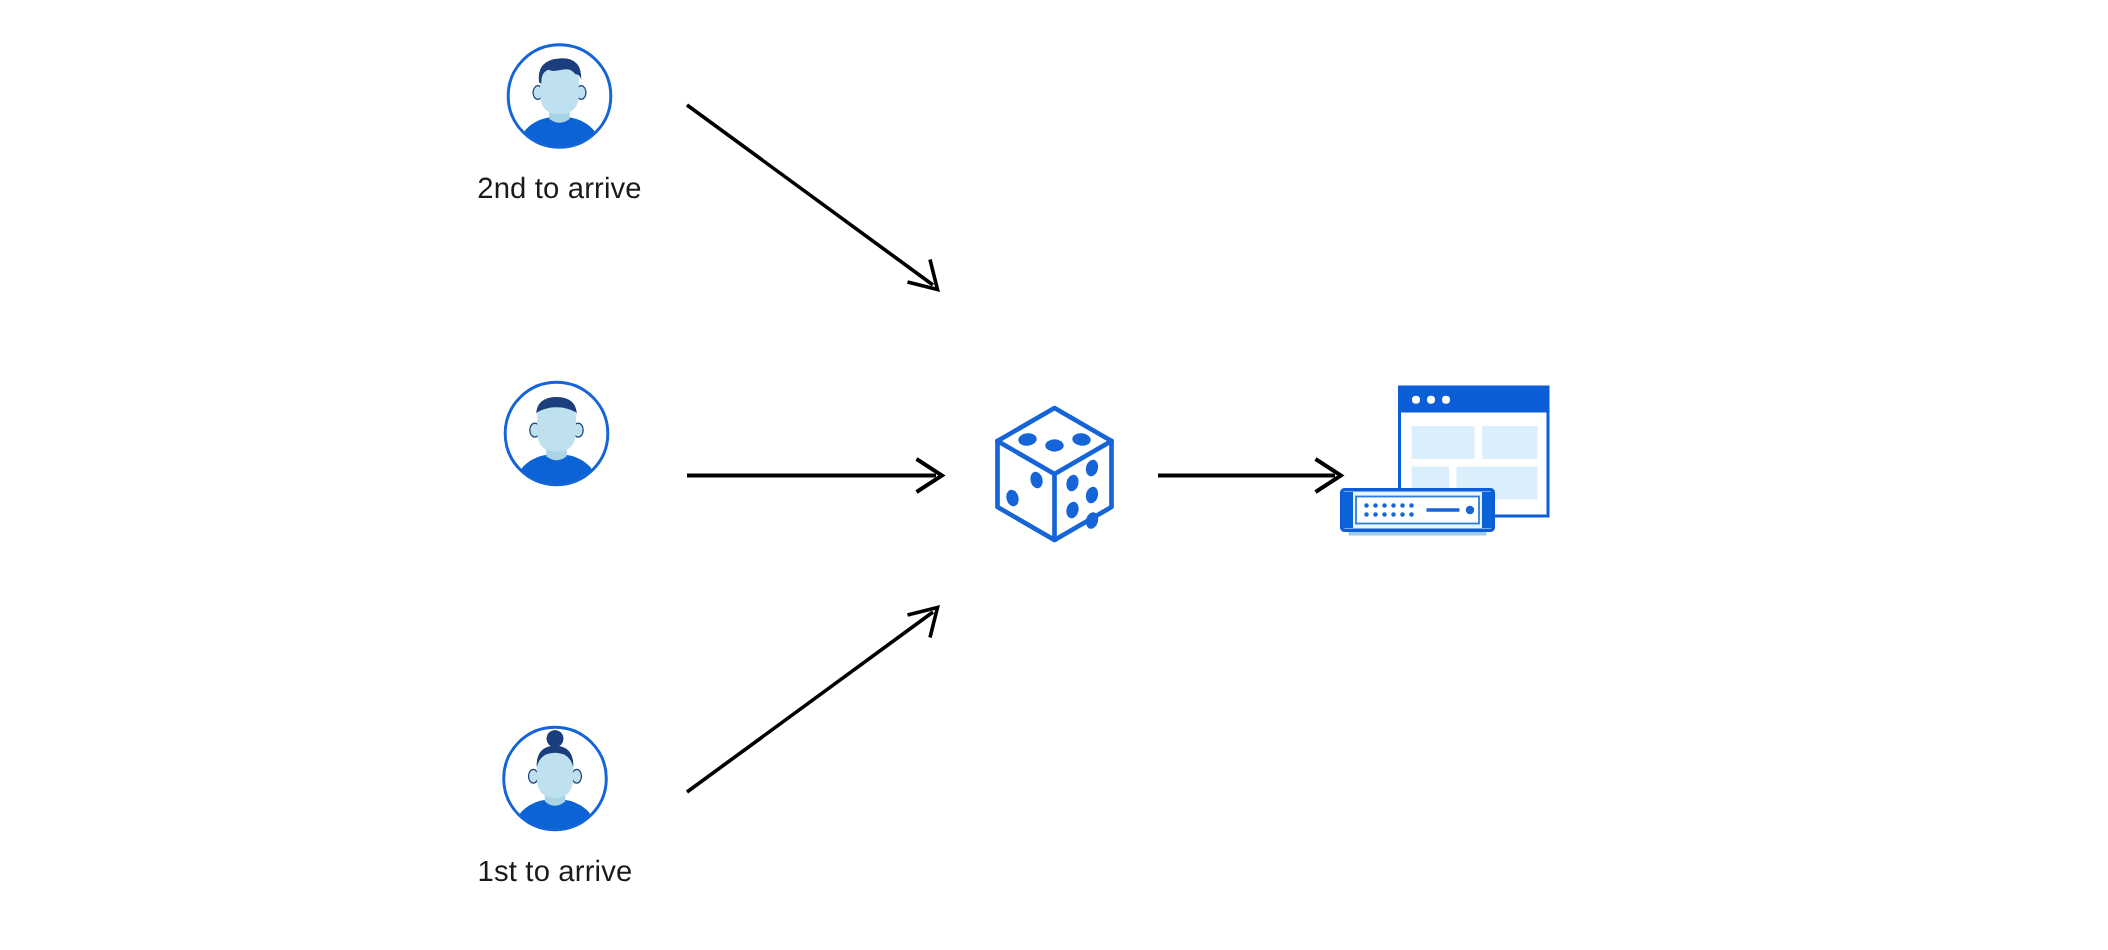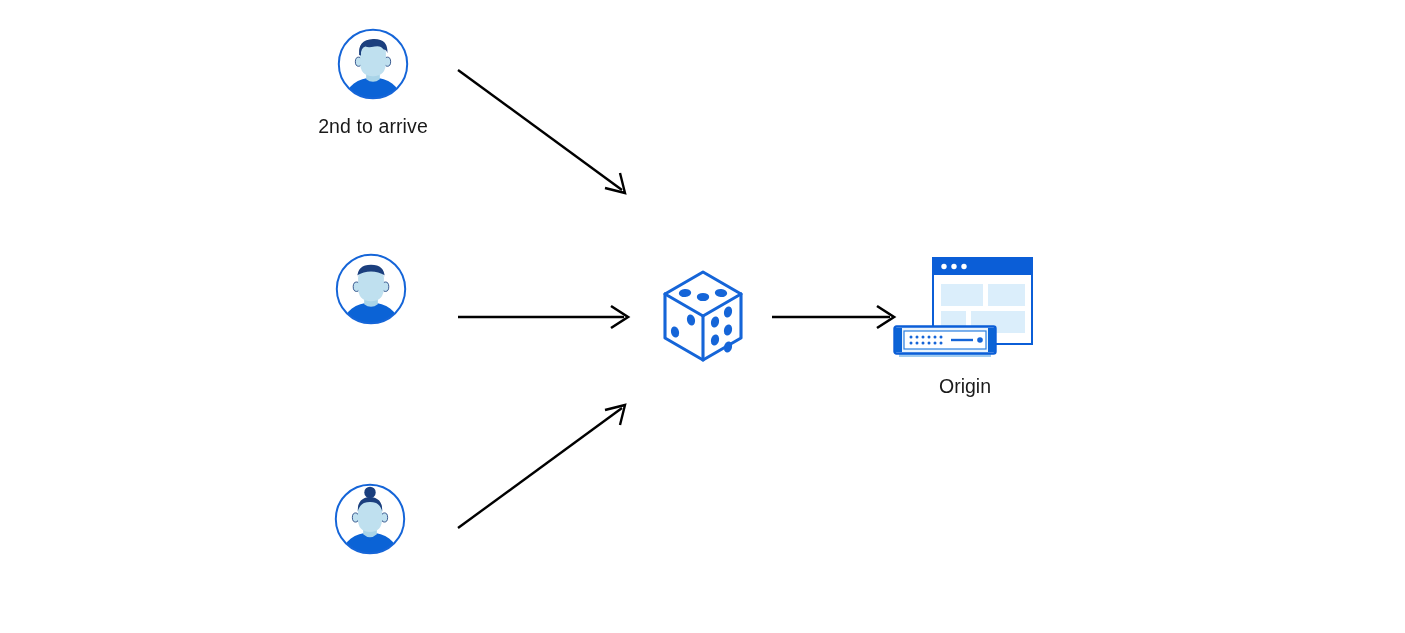--- a/index.html
+++ b/index.html
@@ -181,20 +181,21 @@
         <path d="M41 54 L41 70 Q50 78 59 70 L59 54 Z" fill="#a9d4e8"></path>
         <ellipse cx="31" cy="48" rx="4.2" ry="6" fill="#bfe0ef" stroke="#1b3f7e" stroke-width="1.1"></ellipse>
         <ellipse cx="69" cy="48" rx="4.2" ry="6" fill="#bfe0ef" stroke="#1b3f7e" stroke-width="1.1"></ellipse>
         <path d="M34 38 Q34 24 50 24 Q66 24 66 38 L66 49 Q66 67 50 67 Q34 67 34 49 Z" fill="#bfe0ef"></path>
 
         <circle cx="50" cy="15" r="7.5" fill="#1b3f7e"></circle>
         <path d="M34 40 Q33 22 50 21 Q67 22 66 40 Q64 32 58 29 Q50 26 42 29 Q36 32 34 40 Z" fill="#1b3f7e"></path>
       </g>
       <circle cx="50" cy="50" r="45" fill="none" stroke="#1565d8" stroke-width="2.6"></circle>
     </svg>
+    <span class="client-label">1st to arrive</span>
   </div>
 
   <div class="dice" style="left:658px; top:268px;">
     <svg width="90" height="96" viewBox="0 0 90 96" xmlns="http://www.w3.org/2000/svg">
       <g fill="none" stroke="#1565d8" stroke-width="3.1" stroke-linejoin="round" stroke-linecap="round">
 
         <path d="M45 4 L83 26 L83 70 L45 92 L7 70 L7 26 Z"></path>
 
         <path d="M7 26 L45 48 L83 26"></path>
         <path d="M45 48 L45 92"></path>
@@ -268,16 +269,15 @@
             <circle cx="36" cy="19" r="1.5"></circle>
           <circle cx="42" cy="19" r="1.5"></circle>
             <circle cx="48" cy="19" r="1.5"></circle>
         </g>
 
         <line x1="58" y1="16" x2="80" y2="16" stroke="#1565d8" stroke-width="2.4"></line>
 
         <circle cx="87" cy="16" r="2.8" fill="#1565d8"></circle>
       </svg>
     </div>
-    <span class="origin-label">Origin</span>
   </div>
 
 </div>
 
 </body></html>

